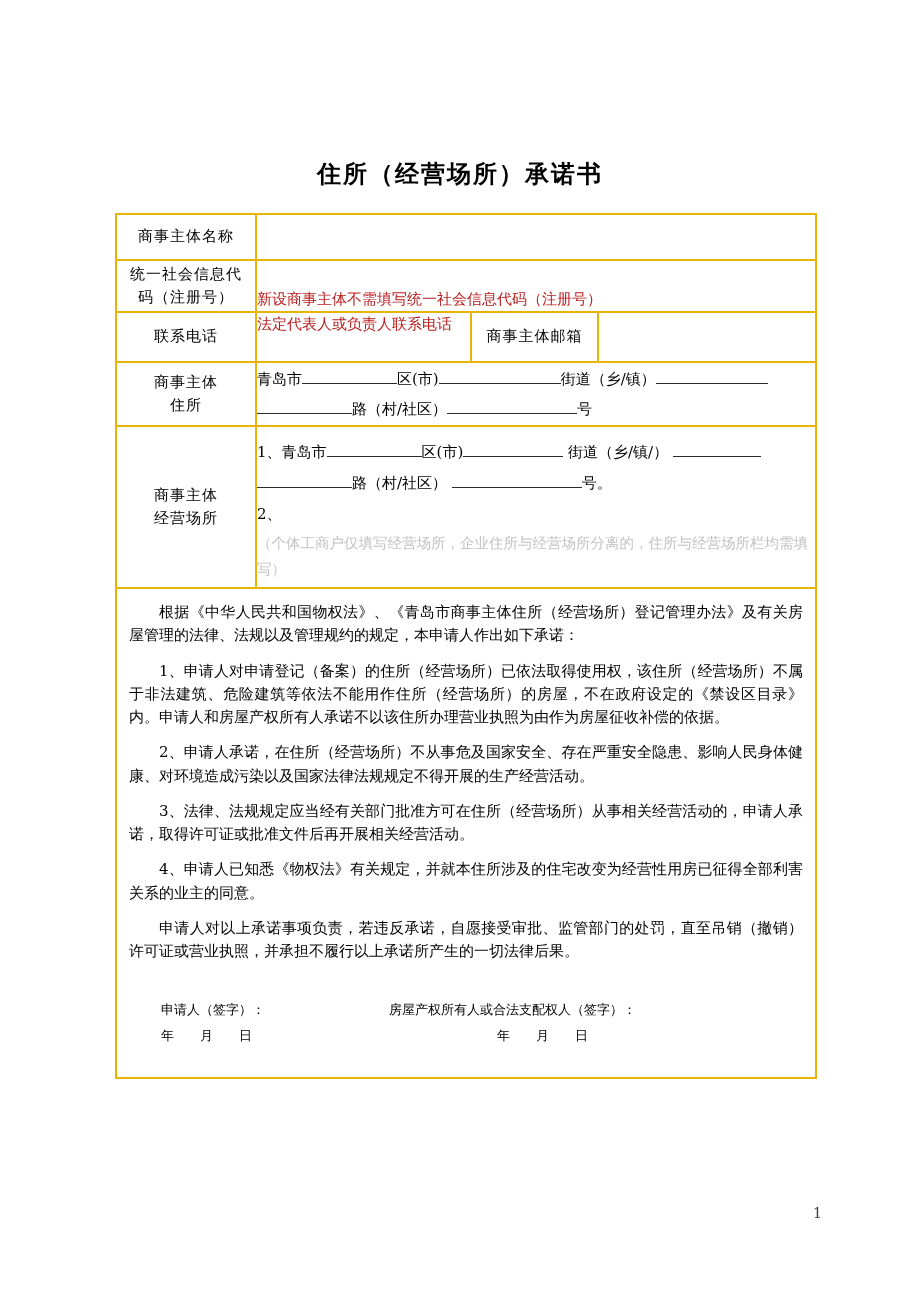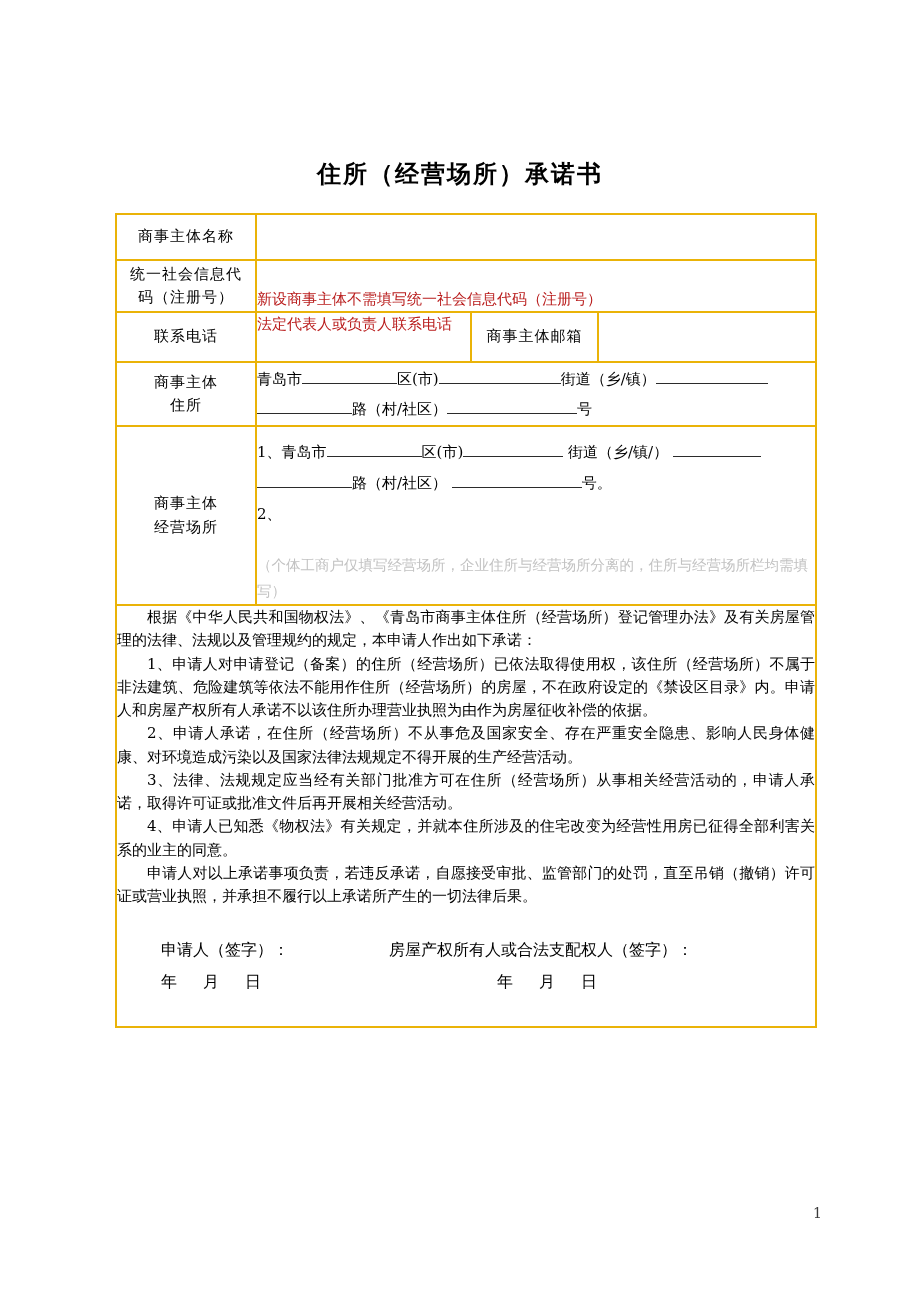--- a/index.html
+++ b/index.html
@@ -99,40 +99,39 @@
   .ul-100 { width: 100px; }
   .ul-130 { width: 130px; }
 
   .prem-line { line-height: 2.05; font-size: 15px; white-space: nowrap; }
   .prem-item2 { line-height: 2.05; font-size: 15px; }
   .prem-note {
     color: #c2c2c2;
     font-size: 14.5px;
     line-height: 1.75;
     padding-top: 2px;
-    margin-top: 22px;
   }
 
   
   .body-cell {
     padding: 10px 11px 12px 11px;
     font-size: 15.5px;
     line-height: 1.92;
     text-align: justify;
     text-justify: inter-ideograph;
   }
   .body-cell p {
-    margin: 0;
+    margin: 12px;
     text-indent: 2em;
   }
 
   
   .sign-wrap {
-    margin-top: 26px;
-    font-size: 16px;
+    margin-top: 34px;
+    font-size: 13px;
     line-height: 2.0;
     text-indent: 0;
   }
   .sign-row {
     display: flex;
   }
   .sign-left { width: 272px; padding-left: 44px; box-sizing: border-box; }
   .sign-right { flex: 1; }
   .date-row { display: flex; }
   .date-left { width: 272px; padding-left: 44px; box-sizing: border-box; letter-spacing: 0; }

